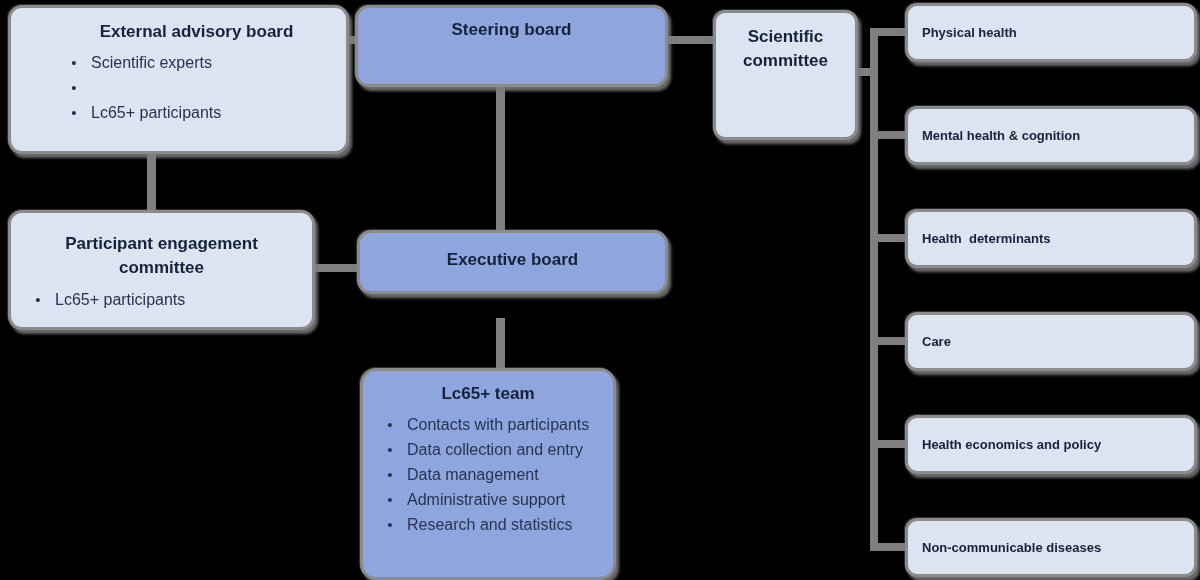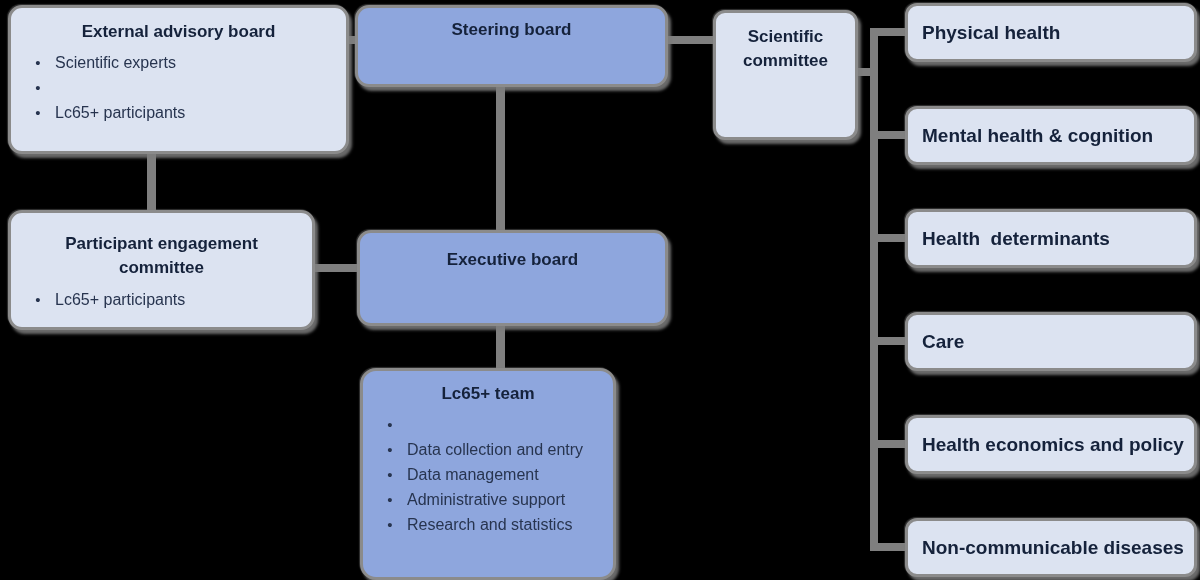--- a/index.html
+++ b/index.html
@@ -50,36 +50,36 @@
     line-height:25px;
     font-size:16px;
     color:var(--body-text);
   }
   .bullets .dot{
     flex:0 0 34px;
     text-align:center;
     font-size:15px;
   }
   
-  #box-eab{ left:8px; top:5px; width:341px; height:149px; padding-top:12px; }
+  #box-eab{ left:8px; top:5px; width:341px; height:149px; padding-top:12px;padding-left:36px; }
   #box-pec{ left:8px; top:210px; width:307px; height:120px; padding-top:12px; }
   #box-pec .box-title{ max-width:240px; margin:7px auto; }
   #box-sb { left:355px; top:5px; width:313px; height:82px; padding-top:10px; }
-  #box-eb { left:357px; top:230px; width:311px; height:96px; padding-top:15px; }
+  #box-eb { left:357px; top:230px; width:311px; height:64px; padding-top:15px; }
   #box-team{ left:360px; top:368px; width:256px; height:212px; padding-top:11px; border-radius:16px; }
   #box-sc { left:713px; top:10px; width:145px; height:130px; padding-top:12px; border-radius:12px; }
   .area-box{
     left:905px; width:292px; height:59px;
     border-radius:12px;
     display:flex; align-items:center;
     padding-left:14px;
   }
   .area-label{
     font-weight:bold;
-    font-size:19px;
+    font-size:13px;
     color:var(--title-text);
     white-space:pre-wrap;
   }
   #area-0{ top:3px; }
   #area-1{ top:106px; }
   #area-2{ top:209px; }
   #area-3{ top:312px; }
   #area-4{ top:415px; }
   #area-5{ top:518px; }
   
@@ -157,20 +157,21 @@
 
   <div class="box blue" id="box-eb">
     <div class="box-title">Executive board</div>
   </div>
 
   <div class="box blue" id="box-team">
     <div class="box-title">Lc65+ team</div>
     <ul class="bullets">
       <li>
           <span class="dot">•</span>
+          <span>Contacts with participants</span>
         </li>
       <li>
           <span class="dot">•</span>
           <span>Data collection and entry</span>
         </li>
       <li>
           <span class="dot">•</span>
           <span>Data management</span>
         </li>
       <li>

